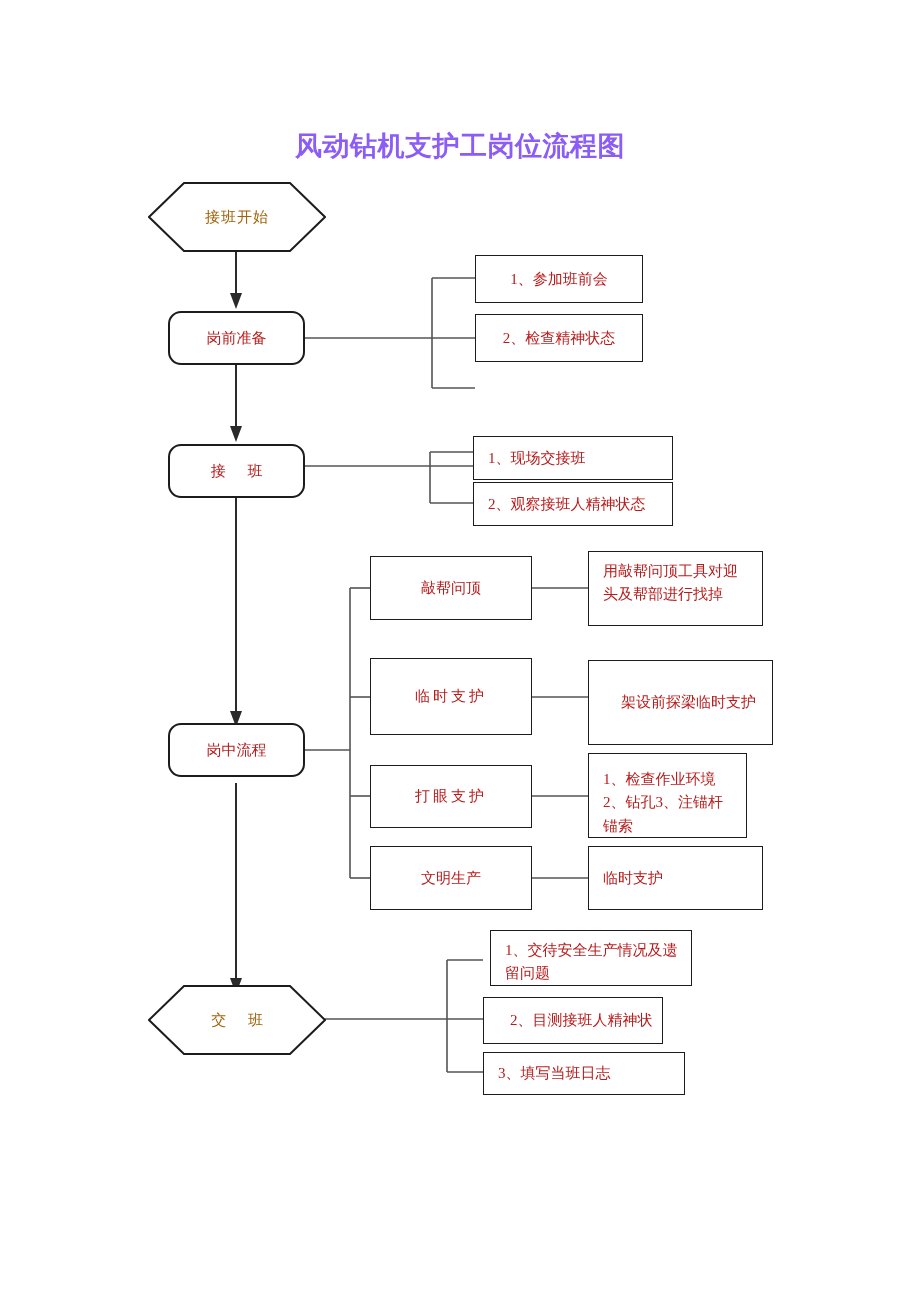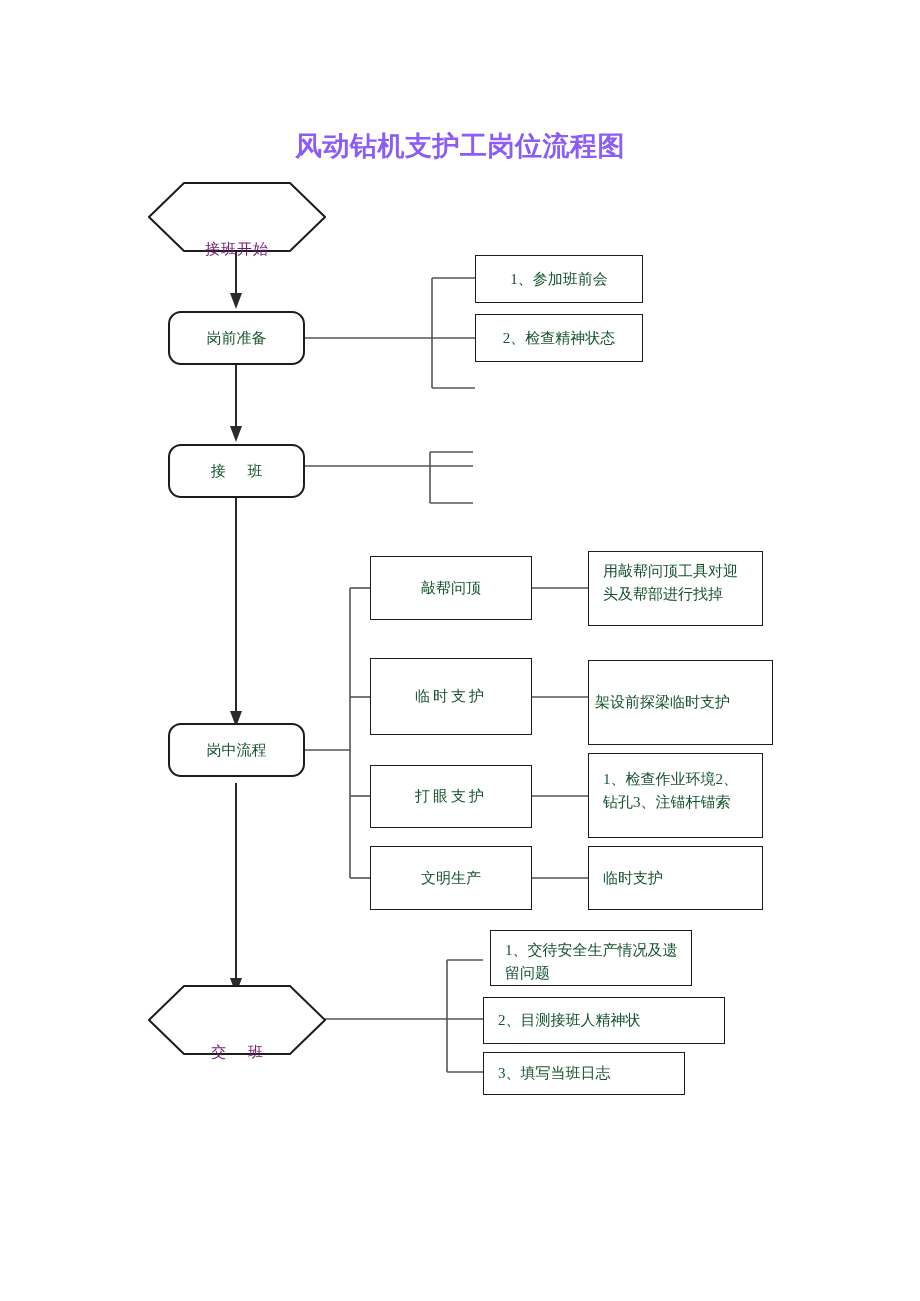--- a/index.html
+++ b/index.html
@@ -41,21 +41,21 @@
     width: 920px;
     height: 1301px;
     pointer-events: none;
   }
   .node {
     position: absolute;
     box-sizing: border-box;
     display: flex;
     align-items: center;
     font-size: 15px;
-    color: #14532d;
+    color: #b91c1c;
     background: #ffffff;
   }
   .node-rect {
     border: 1.6px solid #1c1c1c;
     justify-content: flex-start;
     padding-left: 16px;
   }
   .node-round {
     border: 2px solid #1c1c1c;
     border-radius: 13px;
@@ -73,23 +73,22 @@
   .hexlabel {
     position: absolute;
     left: 0;
     top: 0;
     width: 100%;
     height: 100%;
     display: flex;
     align-items: center;
     justify-content: center;
     font-size: 15px;
-    color: #701a75;
+    color: #a16207;
     letter-spacing: 1px;
-    margin-top: 32px;
   }
   .centered {
     justify-content: center;
     padding-left: 0;
   }
   .lbl-wide {
     letter-spacing: 9px;
     text-indent: 9px;
   }
   .node.multi {
@@ -178,20 +177,26 @@
     <span>1、参加班前会</span>
   </div>
   <div class="node node-rect centered" style="left:475px; top:314px; width:168px; height:48px;">
     <span>2、检查精神状态</span>
   </div>
 
   <div class="node node-round" style="left:168px; top:444px; width:137px; height:54px;">
     <span class="lbl-wide">接      班</span>
   </div>
 
+  <div class="node node-rect" style="left:473px; top:436px; width:200px; height:44px; padding-left:14px;">
+    <span>1、现场交接班</span>
+  </div>
+  <div class="node node-rect" style="left:473px; top:482px; width:200px; height:44px; padding-left:14px;">
+    <span>2、观察接班人精神状态</span>
+  </div>
 
   <div class="node node-round" style="left:168px; top:723px; width:137px; height:54px;">
     <span>岗中流程</span>
   </div>
 
   <div class="node node-rect centered" style="left:370px; top:556px; width:162px; height:64px;">
     <span>敲帮问顶</span>
   </div>
   <div class="node node-rect centered" style="left:370px; top:658px; width:162px; height:77px;">
     <span class="spaced-mid">临时支护</span>
@@ -199,42 +204,42 @@
   <div class="node node-rect centered" style="left:370px; top:765px; width:162px; height:63px;">
     <span class="spaced-mid">打眼支护</span>
   </div>
   <div class="node node-rect centered" style="left:370px; top:846px; width:162px; height:64px;">
     <span>文明生产</span>
   </div>
 
   <div class="node node-rect multi" style="left:588px; top:551px; width:175px; height:75px; padding-left:14px; padding-right:10px;justify-content:center;">
     <span>用敲帮问顶工具对迎头及帮部进行找掉</span>
   </div>
-  <div class="node node-rect" style="left:588px; top:660px; width:185px; height:85px; padding-left:6px;">
+  <div class="node node-rect" style="left:588px; top:660px; width:185px; height:85px; padding-left:32px;">
     <span>架设前探梁临时支护</span>
   </div>
-  <div class="node node-rect multi" style="left:588px; top:753px; width:175px; height:85px; padding-left:14px; padding-right:10px; padding-top:14px;">
+  <div class="node node-rect multi" style="left:588px; top:753px; width:159px; height:85px; padding-left:14px; padding-right:10px; padding-top:14px;">
     <span>1、检查作业环境2、钻孔3、注锚杆锚索</span>
   </div>
   <div class="node node-rect" style="left:588px; top:846px; width:175px; height:64px; padding-left:14px;">
     <span>临时支护</span>
   </div>
 
   <div class="hexwrap" style="left:148px; top:985px; width:178px; height:70px;">
     <svg width="178" height="70" viewBox="0 0 178 70">
       <polygon points="36,1 142,1 177,35 142,69 36,69 1,35" fill="#ffffff" stroke="#1c1c1c" stroke-width="2"></polygon>
     </svg>
     <div class="hexlabel">
       <span class="lbl-wide">交      班</span>
     </div>
   </div>
 
   <div class="node node-rect multi" style="left:483px; top:930px; width:202px; height:56px; padding-left:14px; padding-right:8px;margin-left:7px;">
     <span>1、交待安全生产情况及遗留问题</span>
   </div>
-  <div class="node node-rect" style="left:483px; top:997px; width:242px; height:47px; padding-left:14px;">
+  <div class="node node-rect" style="left:483px; top:997px; width:180px; height:47px; padding-left:26px;">
     <span>2、目测接班人精神状</span>
   </div>
   <div class="node node-rect" style="left:483px; top:1052px; width:202px; height:43px; padding-left:14px;">
     <span>3、填写当班日志</span>
   </div>
 
 </div>
 
 </body></html>

